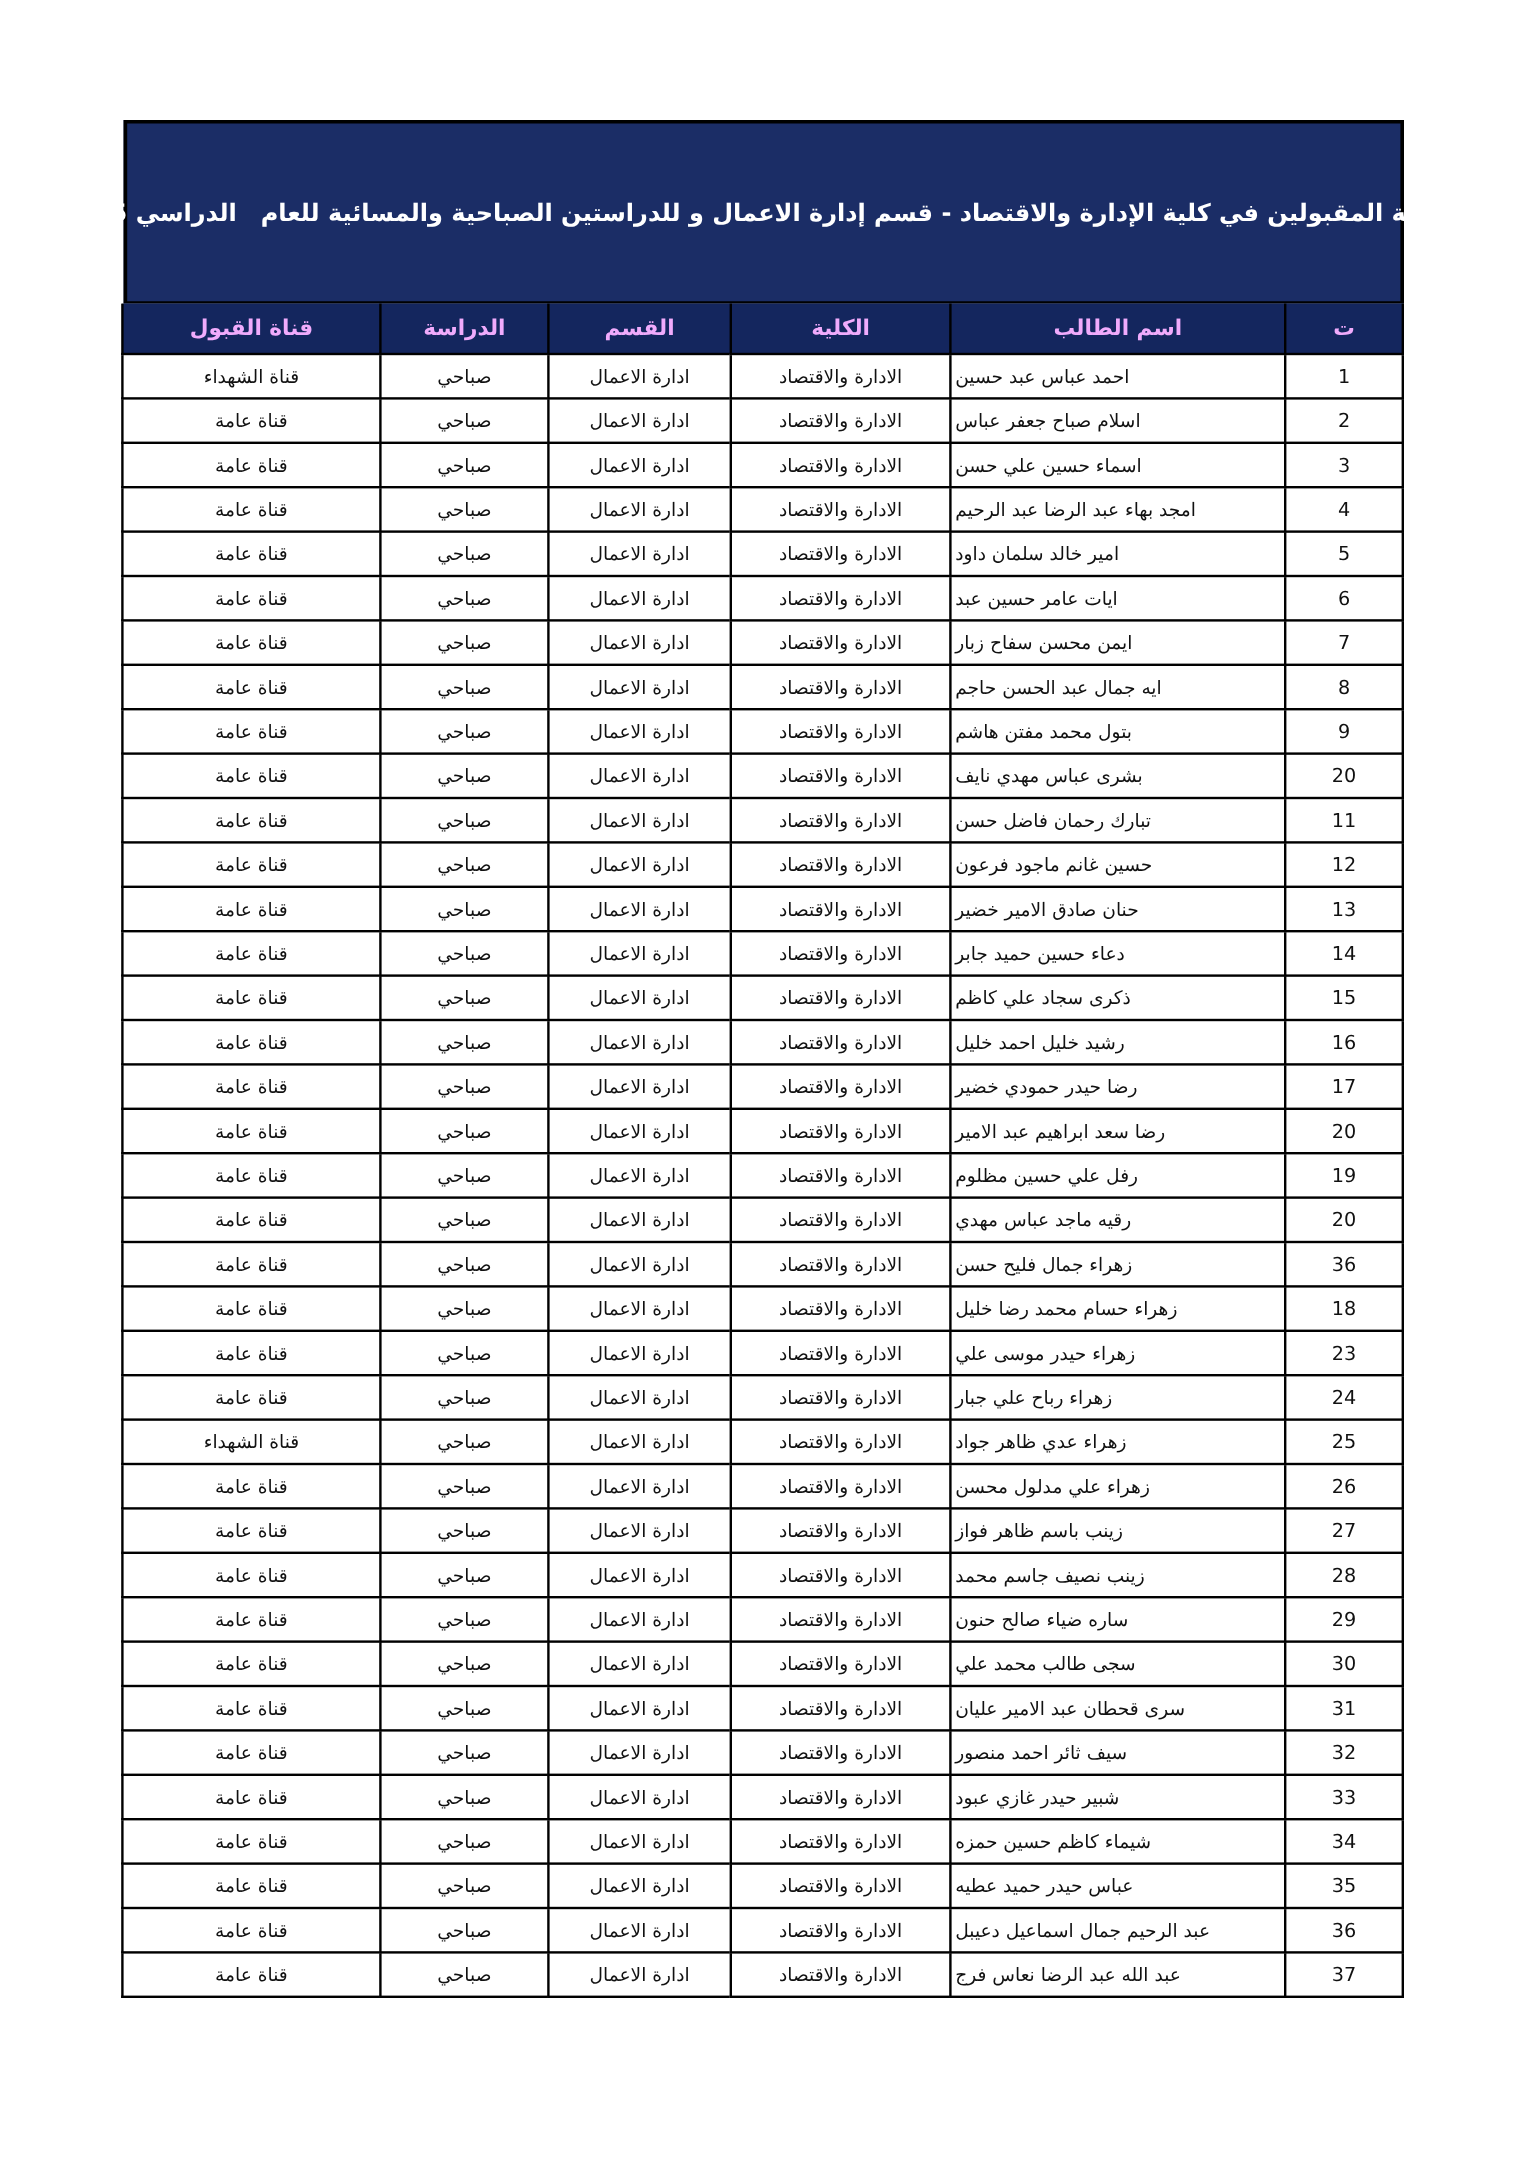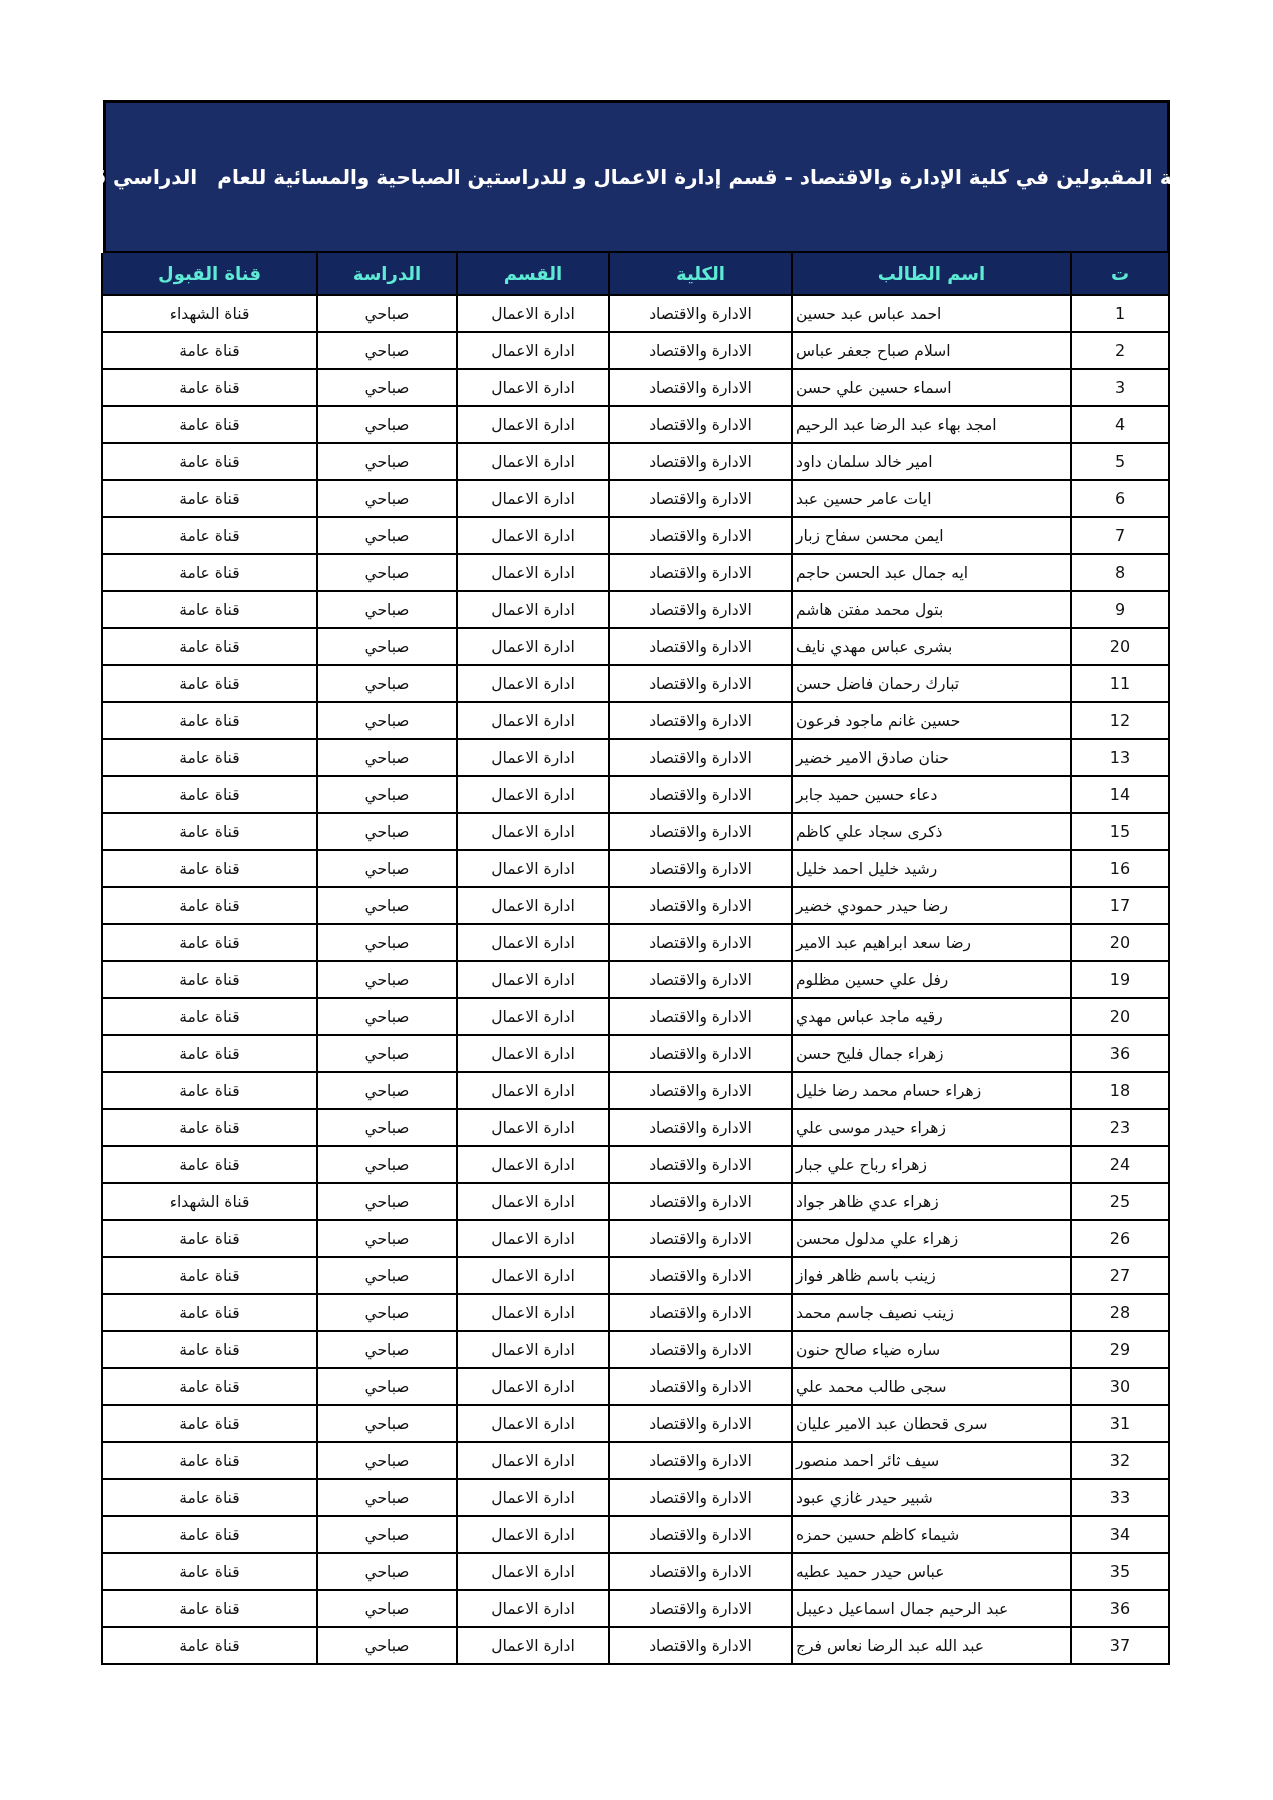--- a/index.html
+++ b/index.html
@@ -45,21 +45,21 @@
   table.students {
     width: 100%;
     border-collapse: collapse;
     table-layout: fixed;
     direction: rtl;
   }
   table.students th {
     box-sizing: border-box;
     height: 42px;
     background: #14265e;
-    color: #5eead4;
+    color: #f0abfc;
     font-weight: bold;
     font-size: 18px;
     text-align: center;
     vertical-align: middle;
     border: 2px solid #000000;
     border-top: 0;
     padding: 0;
   }
   table.students td {
     box-sizing: border-box;

